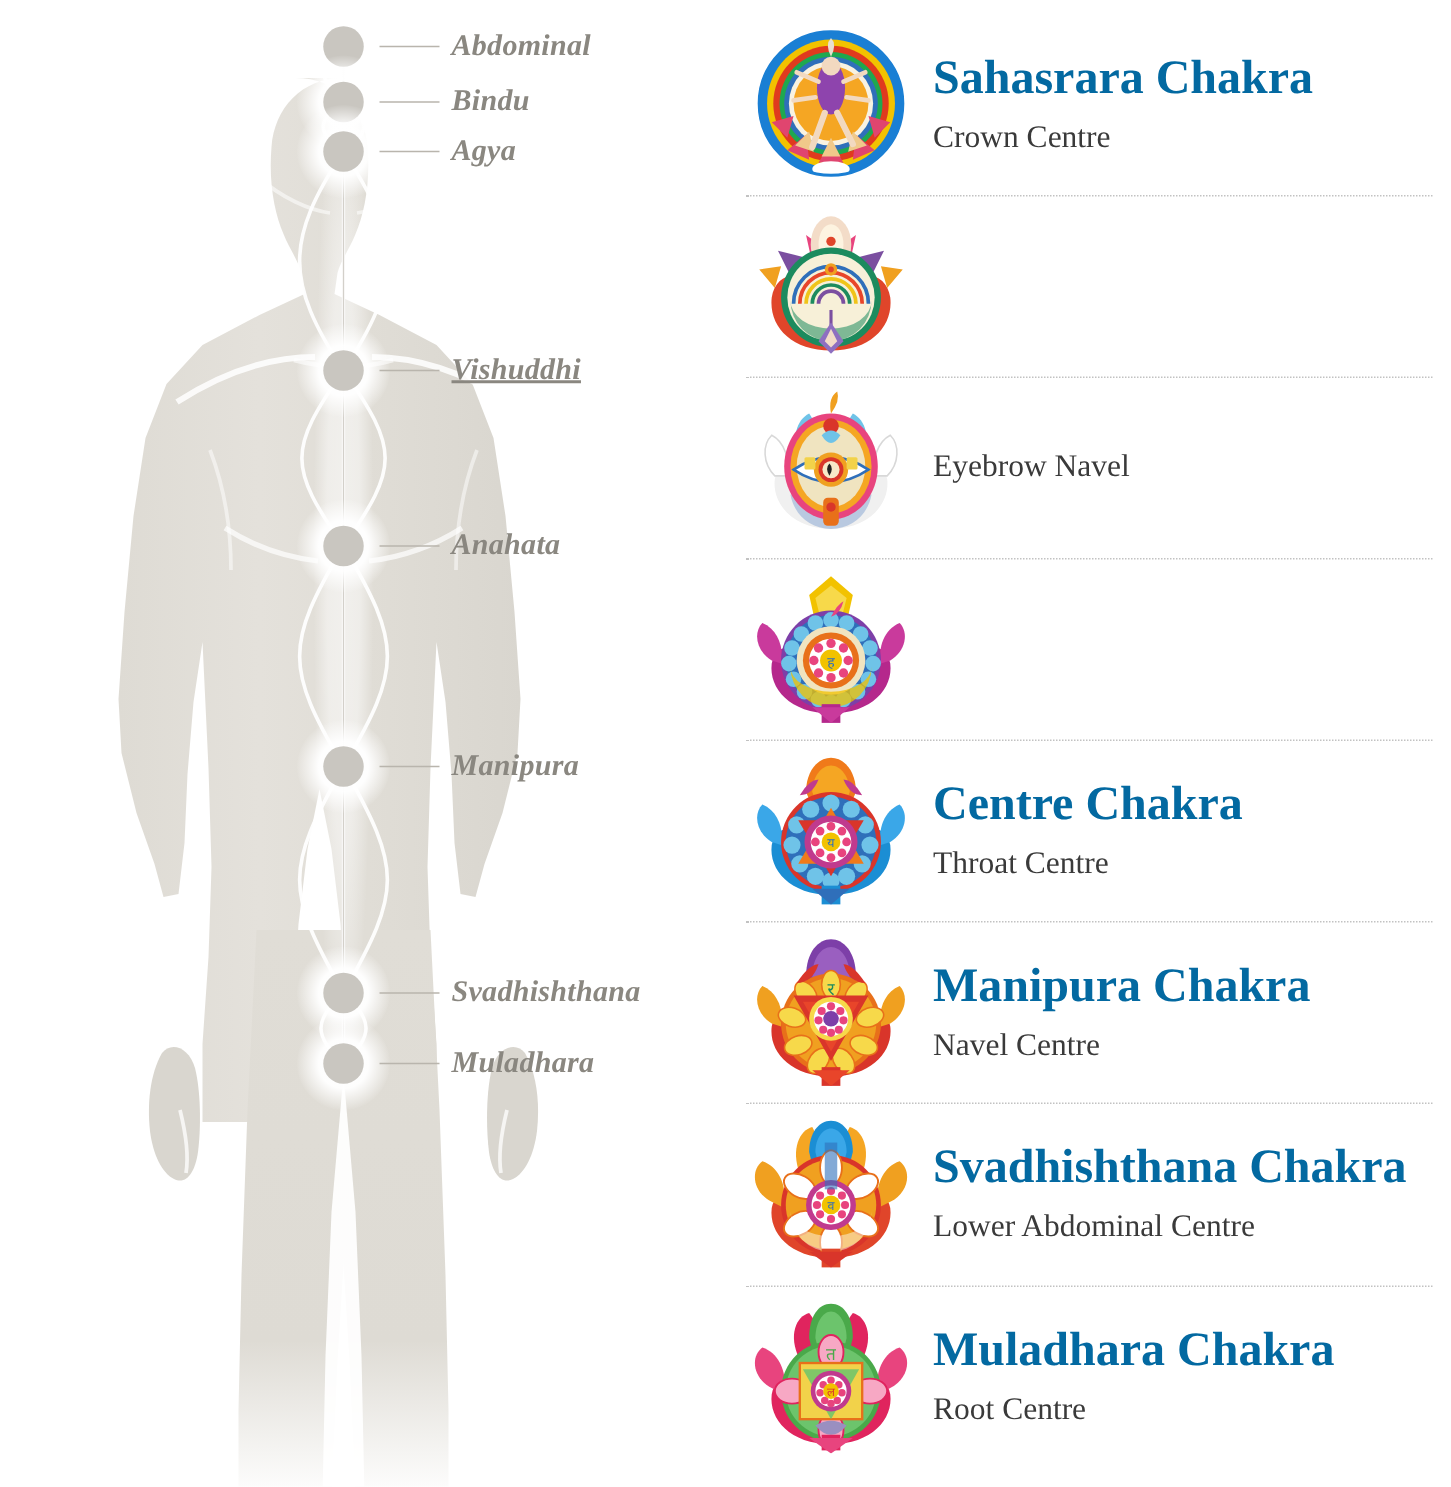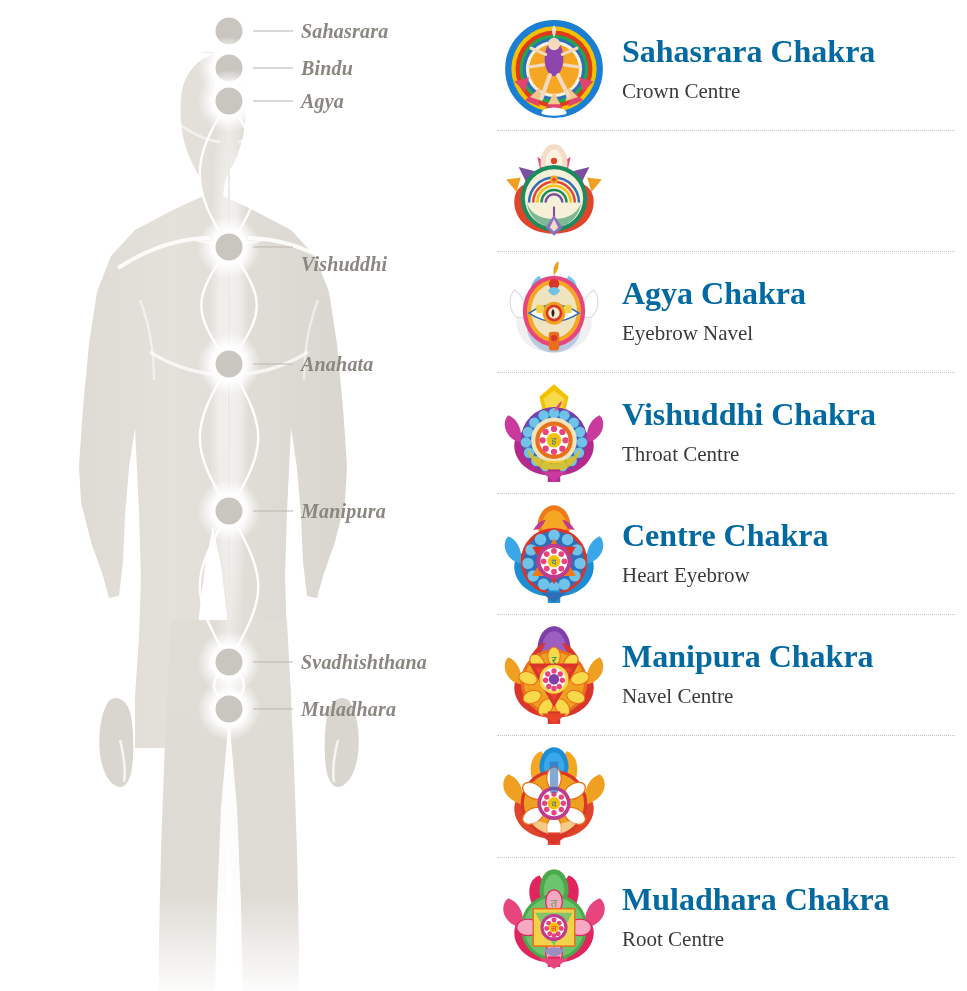--- a/index.html
+++ b/index.html
@@ -193,42 +193,42 @@
         <line x1="229" y1="31" x2="229" y2="709" stroke="#cfccc5" stroke-width="0.9" opacity=".9"></line>
       </g>
     </svg>
 
     <div>
       <div class="chakra-node" style="left:229px;top:31px;">
         <div class="node-glow"></div>
         <div class="node-dot"></div>
       </div>
       <div class="leader-line" style="left:253px;top:31px;width:40px;"></div>
-      <div class="chakra-label" style="left:301px;top:31px;">Sahasrara</div>
+      <div class="chakra-label" style="left:301px;top:31px;">Abdominal</div>
 
       <div class="chakra-node" style="left:229px;top:68px;">
         <div class="node-glow"></div>
         <div class="node-dot"></div>
       </div>
       <div class="leader-line" style="left:253px;top:68px;width:40px;"></div>
       <div class="chakra-label" style="left:301px;top:68px;">Bindu</div>
 
       <div class="chakra-node" style="left:229px;top:101px;">
         <div class="node-glow"></div>
         <div class="node-dot"></div>
       </div>
       <div class="leader-line" style="left:253px;top:101px;width:40px;"></div>
       <div class="chakra-label" style="left:301px;top:101px;">Agya</div>
 
       <div class="chakra-node" style="left:229px;top:247px;">
         <div class="node-glow"></div>
         <div class="node-dot"></div>
       </div>
       <div class="leader-line" style="left:253px;top:247px;width:40px;"></div>
-      <div class="chakra-label" style="left:301px;top:264px;">Vishuddhi</div>
+      <div class="chakra-label" style="left:301px;top:247px;text-decoration:underline;">Vishuddhi</div>
 
       <div class="chakra-node" style="left:229px;top:364px;">
         <div class="node-glow"></div>
         <div class="node-dot"></div>
       </div>
       <div class="leader-line" style="left:253px;top:364px;width:40px;"></div>
       <div class="chakra-label" style="left:301px;top:364px;">Anahata</div>
 
       <div class="chakra-node" style="left:229px;top:511px;">
         <div class="node-glow"></div>
@@ -343,21 +343,20 @@
           <circle cx="50" cy="52" r="8" fill="#d9352a"></circle>
           <circle cx="50" cy="52" r="5.5" fill="#f7e9c8"></circle>
           <path d="M49 48 q3 3 0 8 q-3 -5 0 -8" fill="#222"></path>
           <rect x="33" y="44" width="7" height="8" rx="1" fill="#f2d24a"></rect>
           <rect x="60" y="44" width="7" height="8" rx="1" fill="#f2d24a"></rect>
           <rect x="45" y="70" width="10" height="18" rx="3" fill="#e8701a"></rect>
           <circle cx="50" cy="76" r="3" fill="#d9352a"></circle>
         </svg>
       </div>
       <div class="text-cell">
-        <div class="chakra-title">Agya Chakra</div>
         <div class="chakra-sub">Eyebrow Navel</div>
       </div>
     </div>
     <div class="row-sep" style="top:372px;"></div>
 
     <div class="chakra-row" style="top:371px;">
       <div class="icon-cell">
         <svg class="chakra-icon" width="104" height="104" viewBox="0 0 100 100">
           <path d="M50 92 C24 92 10 76 12 60 C14 48 28 46 34 54 C28 38 38 24 50 24 C62 24 72 38 66 54 C72 46 86 48 88 60 C90 76 76 92 50 92 Z" fill="#b5288c"></path>
           <path d="M12 58 C2 52 0 40 6 34 C16 38 20 50 18 60 Z" fill="#c93a9c"></path>
@@ -398,24 +397,20 @@
               <circle cx="42" cy="50" r="3"></circle>
           </g>
           <circle cx="50" cy="58" r="7" fill="#f2c200"></circle>
           <text x="50" y="62" font-size="9" text-anchor="middle" fill="#2f6fba" font-family="serif">ह</text>
           <path d="M24 62 a26 26 0 0 0 52 0 a26 16 0 0 1 -52 0 z" fill="#f2c200" opacity=".75"></path>
           <path d="M50 30 q4 -8 8 -10 q-2 8 -8 10" fill="#e8447e"></path>
           <rect x="44" y="86" width="12" height="12" fill="#b5288c"></rect>
           <path d="M38 88 L50 98 L62 88 Z" fill="#c93a9c"></path>
         </svg>
       </div>
-      <div class="text-cell">
-        <div class="chakra-title">Vishuddhi Chakra</div>
-        <div class="chakra-sub">Throat Centre</div>
-      </div>
     </div>
     <div class="row-sep" style="top:493px;"></div>
 
     <div class="chakra-row" style="top:492px;">
       <div class="icon-cell">
         <svg class="chakra-icon" width="104" height="104" viewBox="0 0 100 100">
           <path d="M50 92 C24 92 10 76 12 60 C14 48 28 46 34 54 C28 38 38 22 50 22 C62 22 72 38 66 54 C72 46 86 48 88 60 C90 76 76 92 50 92 Z" fill="#1b8ed4"></path>
           <path d="M12 58 C2 52 0 40 6 34 C16 38 20 50 18 60 Z" fill="#3aa7e8"></path>
           <path d="M88 58 C98 52 100 40 94 34 C84 38 80 50 82 60 Z" fill="#3aa7e8"></path>
           <path d="M34 26 C34 12 42 4 50 4 C58 4 66 12 66 26 L60 40 L40 40 Z" fill="#f07a1a"></path>
@@ -453,21 +448,21 @@
           <circle cx="50" cy="58" r="6" fill="#f2c200"></circle>
           <text x="50" y="61.5" font-size="8" text-anchor="middle" fill="#2f6fba" font-family="serif">य</text>
           <path d="M30 28 q6 -10 12 -10 q-4 10 -12 10" fill="#c03a8e"></path>
           <path d="M70 28 q-6 -10 -12 -10 q4 10 12 10" fill="#c03a8e"></path>
           <rect x="44" y="86" width="12" height="12" fill="#1b8ed4"></rect>
           <path d="M38 88 L50 98 L62 88 Z" fill="#2f6fba"></path>
         </svg>
       </div>
       <div class="text-cell">
         <div class="chakra-title">Centre Chakra</div>
-        <div class="chakra-sub">Heart Eyebrow</div>
+        <div class="chakra-sub">Throat Centre</div>
       </div>
     </div>
     <div class="row-sep" style="top:614px;"></div>
 
     <div class="chakra-row" style="top:613px;">
       <div class="icon-cell">
         <svg class="chakra-icon" width="104" height="104" viewBox="0 0 100 100">
           <path d="M50 92 C24 92 10 76 12 60 C14 48 28 46 34 54 C28 38 38 22 50 22 C62 22 72 38 66 54 C72 46 86 48 88 60 C90 76 76 92 50 92 Z" fill="#d9352a"></path>
           <path d="M12 58 C2 52 0 40 6 34 C16 38 20 50 18 60 Z" fill="#f0a020"></path>
           <path d="M88 58 C98 52 100 40 94 34 C84 38 80 50 82 60 Z" fill="#f0a020"></path>
@@ -548,20 +543,24 @@
               <circle cx="43" cy="52" r="2.6"></circle>
           </g>
           <circle cx="50" cy="58" r="6" fill="#f2c200"></circle>
           <text x="50" y="61.5" font-size="8" text-anchor="middle" fill="#2f6fba" font-family="serif">व</text>
           <path d="M24 62 a26 26 0 0 0 52 0 a26 16 0 0 1 -52 0 z" fill="#ffffff" opacity=".45"></path>
           <rect x="46" y="18" width="8" height="30" fill="#2f6fba" opacity=".6"></rect>
           <rect x="44" y="86" width="12" height="12" fill="#e0452a"></rect>
           <path d="M36 88 L50 98 L64 88 Z" fill="#d9352a"></path>
         </svg>
       </div>
+      <div class="text-cell">
+        <div class="chakra-title">Svadhishthana Chakra</div>
+        <div class="chakra-sub">Lower Abdominal Centre</div>
+      </div>
     </div>
     <div class="row-sep" style="top:857px;"></div>
 
     <div class="chakra-row" style="top:856px;">
       <div class="icon-cell">
         <svg class="chakra-icon" width="104" height="104" viewBox="0 0 100 100">
           <path d="M50 94 C24 94 10 78 12 62 C14 50 28 48 34 56 C28 40 38 24 50 24 C62 24 72 40 66 56 C72 48 86 50 88 62 C90 78 76 94 50 94 Z" fill="#e0245e"></path>
           <path d="M12 58 C0 52 -2 38 6 32 C18 36 22 50 20 62 Z" fill="#e8447e"></path>
           <path d="M88 58 C100 52 102 38 94 32 C82 36 78 50 80 62 Z" fill="#e8447e"></path>
           <path d="M30 40 C22 24 28 12 36 10 C44 20 44 34 40 46 Z" fill="#e0245e"></path>

